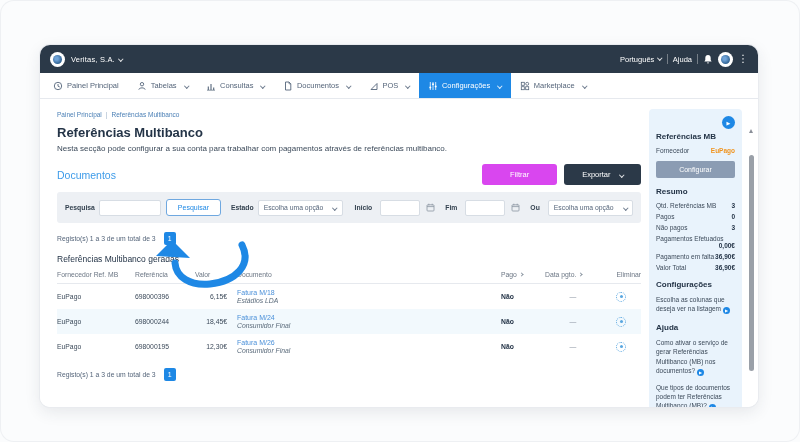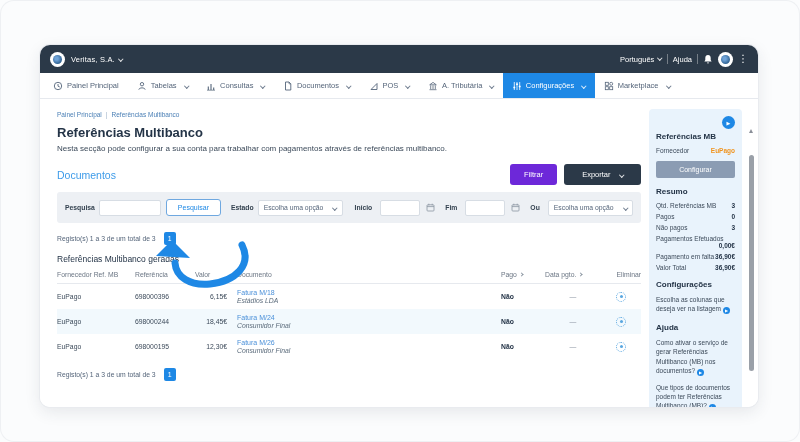--- a/index.html
+++ b/index.html
@@ -32,21 +32,21 @@
   .main { flex:1 1 auto; min-width:0; padding-left:7px; }
 
   .breadcrumb { font-size:6.5px; color:#4a7fb5; margin:4px 0 7px; display:flex; gap:4px; }
   .breadcrumb .sep { color:#9fb3c8; }
   .page-title { font-size:13px; font-weight:bold; color:#243447; margin-bottom:4px; }
   .page-subtitle { font-size:8px; color:#3c4a5a; margin-bottom:11px; }
 
   .filt-row { display:flex; align-items:center; margin-bottom:7px; }
   .filtragem { color:#3d9be9; font-size:10.5px; }
   .btn { border:none; border-radius:3px; font-size:7.5px; cursor:pointer; display:inline-flex; align-items:center; justify-content:center; }
-  .btn-filtrar { margin-left:auto; background:#6d28d9; color:#fff; padding:6px 14px; }
+  .btn-filtrar { margin-left:auto; background:#d946ef; color:#fff; padding:6px 28px; }
   .btn-exportar { background:#2b3948; color:#fff; padding:6px 18px; margin-left:7px; gap:5px; }
 
   .filterbar { background:#edf0f4; border-radius:3px; padding:7px 8px; display:flex; align-items:center; font-size:6.8px; color:#3c4a5a; }
   .f-label { font-weight:bold; color:#33414f; margin-right:4px; white-space:nowrap; }
   .f-input { background:#fff; border:1px solid #d7dde4; border-radius:2px; height:16px; width:62px; font-size:7px; padding:0 3px; color:#33414f; }
   .f-input.date { width:40px; }
   .btn-pesquisar { background:#fff; border:1px solid #6fa8e0; color:#1e88e5; padding:4px 11px; margin:0 10px 0 5px; border-radius:3px; font-size:7px; }
   .f-select { display:inline-flex; align-items:center; justify-content:space-between; background:#fff; border:1px solid #d7dde4; border-radius:2px; height:16px; padding:0 5px; font-size:6.8px; color:#55657a; min-width:80px; gap:6px; }
   .f-select .chev { color:#55657a; }
   .f-right { margin-left:auto; display:flex; align-items:center; gap:4px; }
@@ -155,27 +155,20 @@
           <path d="M6 1 L6 2.8 L7.8 2.8" fill="none" stroke="currentColor" stroke-width=".7"></path>
         </svg>
       <span>Documentos</span>
         <span class="chev"></span>
     </div>
     <div class="nav-item">
       <svg width="10" height="10" viewBox="0 0 10 10">
           <path d="M2 8.5 L8 2.5 L8 8.5 Z" fill="none" stroke="currentColor" stroke-width=".9"></path>
         </svg>
       <span>POS</span>
-        <span class="chev"></span>
-    </div>
-    <div class="nav-item">
-      <svg width="10" height="10" viewBox="0 0 10 10">
-          <path d="M1.7 3.8 L5 1.4 L8.3 3.8 Z M2.7 4.4 L2.7 8 M5 4.4 L5 8 M7.3 4.4 L7.3 8 M1.5 8.7 L8.5 8.7" fill="none" stroke="currentColor" stroke-width=".8"></path>
-        </svg>
-      <span>A. Tributária</span>
         <span class="chev"></span>
     </div>
     <div class="nav-item active">
       <svg width="10" height="10" viewBox="0 0 10 10">
           <path d="M2.3 1 L2.3 9 M5 1 L5 9 M7.7 1 L7.7 9" stroke="currentColor" stroke-width=".8" fill="none"></path>
           <circle cx="2.3" cy="6.4" r="1" fill="currentColor"></circle>
           <circle cx="5" cy="3.2" r="1" fill="currentColor"></circle>
           <circle cx="7.7" cy="5.6" r="1" fill="currentColor"></circle>
         </svg>
       <span>Configurações</span>

